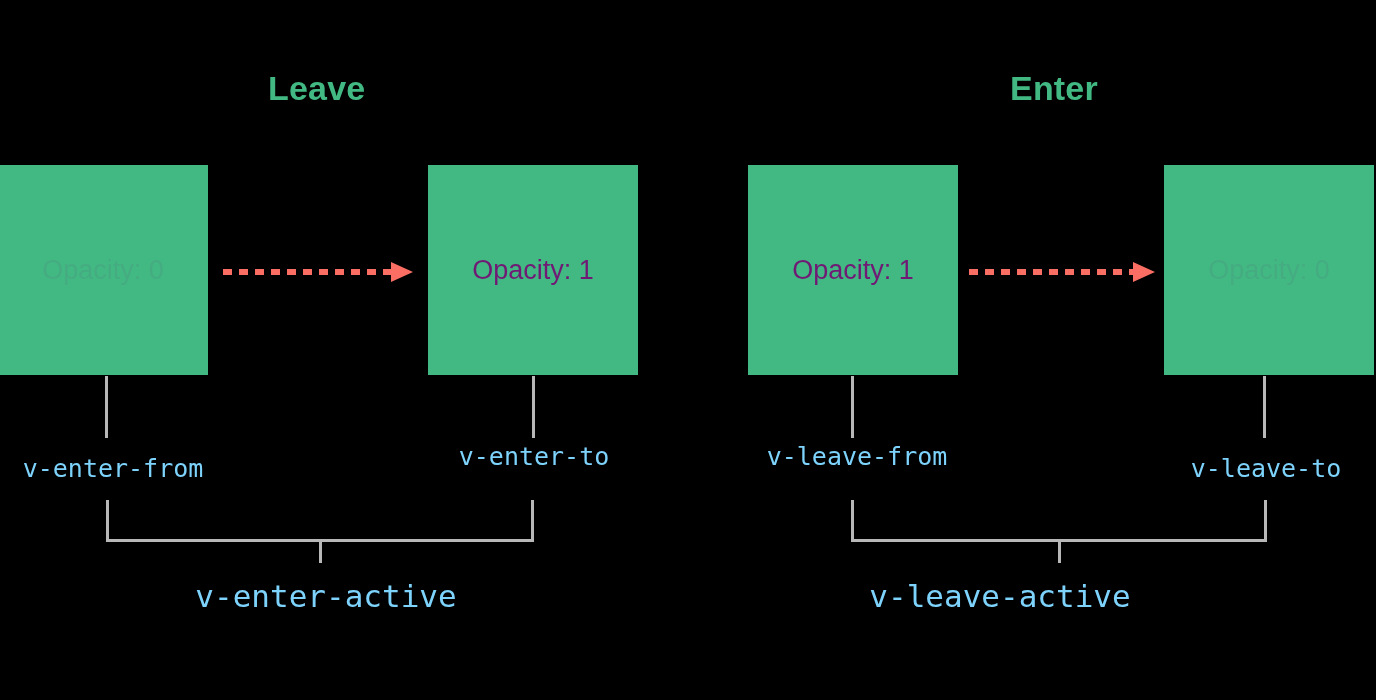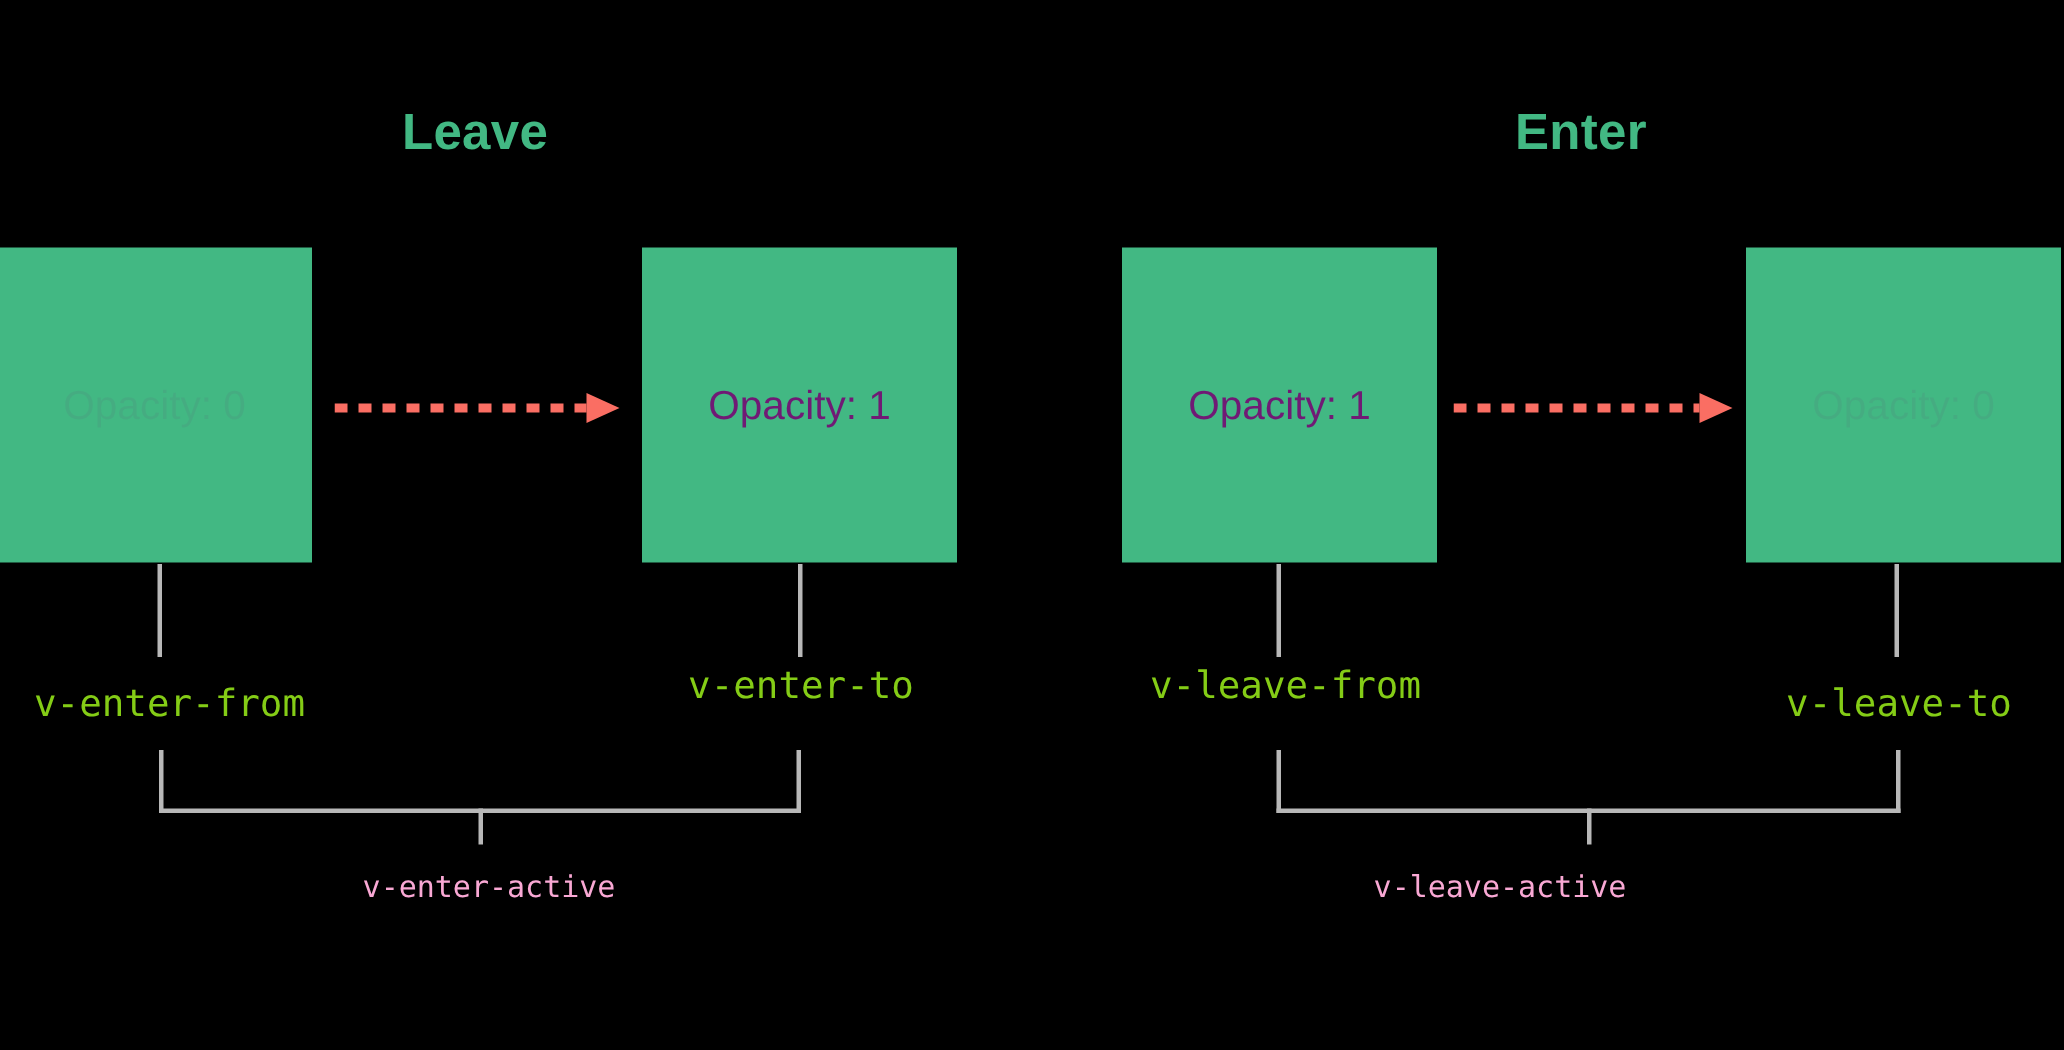--- a/index.html
+++ b/index.html
@@ -94,21 +94,21 @@
   #stem-enter-from { left: 105px; }
   #stem-enter-to   { left: 532px; }
   #stem-leave-from { left: 851px; }
   #stem-leave-to   { left: 1263px; }
 
   
   .class-label {
     position: absolute;
     font-family: "DejaVu Sans Mono", monospace;
     font-size: 25px;
-    color: #84cc16;
+    color: #7dd3fc;
     white-space: nowrap;
     transform: translateX(-50%);
     line-height: 1;
   }
   #label-enter-from { left: 113px; top: 456px; }
   #label-enter-to   { left: 534px; top: 444px; }
   #label-leave-from { left: 857px; top: 444px; }
   #label-leave-to   { left: 1266px; top: 456px; }
 
   
@@ -130,22 +130,22 @@
     height: 24px;
     background: #b8b8b8;
   }
   #bracket-enter { left: 106px; width: 428px; }
   #bracket-leave { left: 851px; width: 416px; }
 
   
   .active-label {
     position: absolute;
     font-family: "DejaVu Sans Mono", monospace;
-    font-size: 20px;
-    color: #f9a8d4;
+    font-size: 31px;
+    color: #7dd3fc;
     white-space: nowrap;
     transform: translateX(-50%);
     line-height: 1;
   }
   #label-enter-active { left: 326px; top: 581px; }
   #label-leave-active { left: 1000px; top: 581px; }
 </style>
 </head>
 <body>
 

